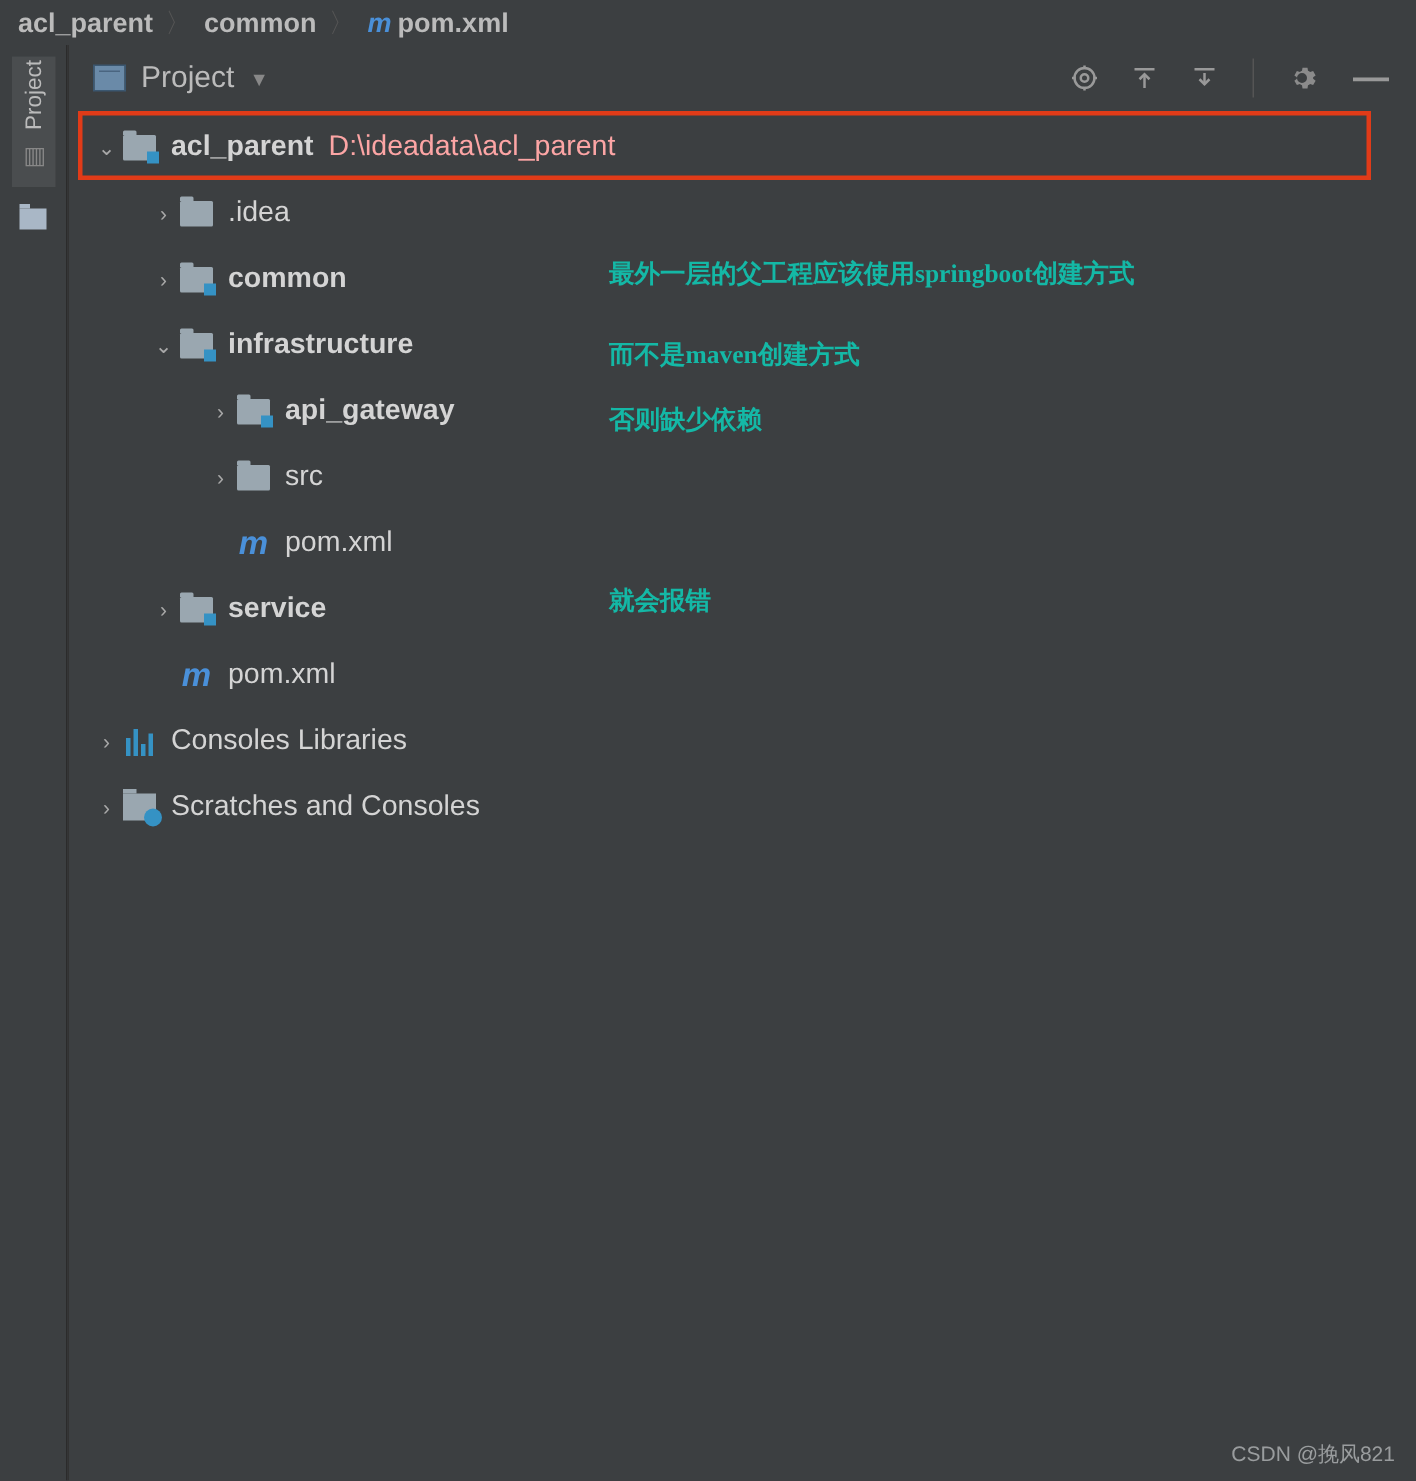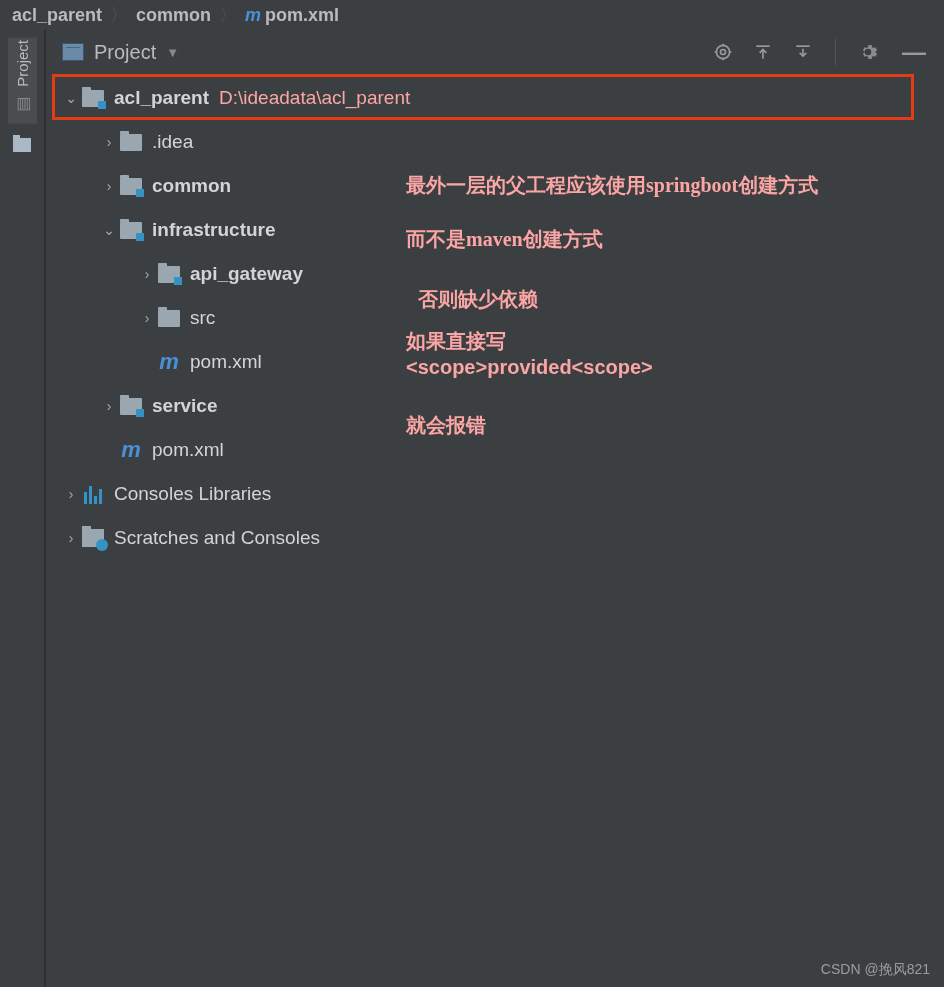--- a/index.html
+++ b/index.html
@@ -47,21 +47,21 @@
 .icon-scratch { width: 22px; height: 18px; background: #9aa7b0; margin-right: 10px; position: relative; }
 .icon-scratch::before { content: ''; position: absolute; top: -3px; left: 0; width: 9px; height: 3px; background: #9aa7b0; }
 .icon-scratch::after { content: ''; position: absolute; bottom: -4px; right: -4px; width: 12px; height: 12px; background: #3592c4; border-radius: 50%; }
 
 .node-name { color: #d4d4d4; font-weight: 600; }
 .node-name.normal { font-weight: 400; text-align: center; }
 .node-path { color: #fca5a5; margin-left: 10px; font-weight: 400; }
 
 .highlight-box { position: absolute; border: 3px solid #e13b18; pointer-events: none; }
 
-.annot { position: absolute; color: #fca5a5; font-size: 20px; font-family: "SimSun", serif; font-weight: 700; line-height: 1.3; pointer-events: none; white-space: nowrap; }
+.annot { position: absolute; color: #14b8a6; font-size: 17px; font-family: "SimSun", serif; font-weight: 700; line-height: 1.3; pointer-events: none; white-space: nowrap; }
 
 .watermark { position: absolute; bottom: 8px; right: 14px; color: #b9bcbd; font-size: 14px; opacity: 0.75; }
 </style>
 </head>
 <body>
 
 <div class="breadcrumb">
   <span>acl_parent</span>
   <span class="sep">〉</span>
   <span>common</span>
@@ -200,22 +200,19 @@
 
       <div class="row">
         <span class="arrow">›</span>
         <span class="indent" style="width:0"></span>
         <span class="icon-scratch"></span>
         <span class="node-name normal">Scratches and Consoles</span>
       </div>
 
       <div class="annot" style="left:360px; top:98px;">最外一层的父工程应该使用springboot创建方式</div>
       <div class="annot" style="left:360px; top:152px;text-align:right;">而不是maven创建方式</div>
-      <div class="annot" style="left:360px; top:212px;margin-left:12px;">否则缺少依赖</div>
-      <div class="annot" style="left:360px; top:254px;">
-        <span>如果直接写</span><br><span>&lt;scope&gt;provided&lt;scope&gt;</span>
-      </div>
-      <div class="annot" style="left:360px; top:338px;">就会报错</div>
+      <div class="annot" style="left:360px; top:195px;">否则缺少依赖</div>
+      <div class="annot" style="left:360px; top:318px;font-family:Liberation Mono, monospace;">就会报错</div>
     </div>
   </div>
 </div>
 
 <div class="watermark">CSDN @挽风821</div>
 
 </body></html>

